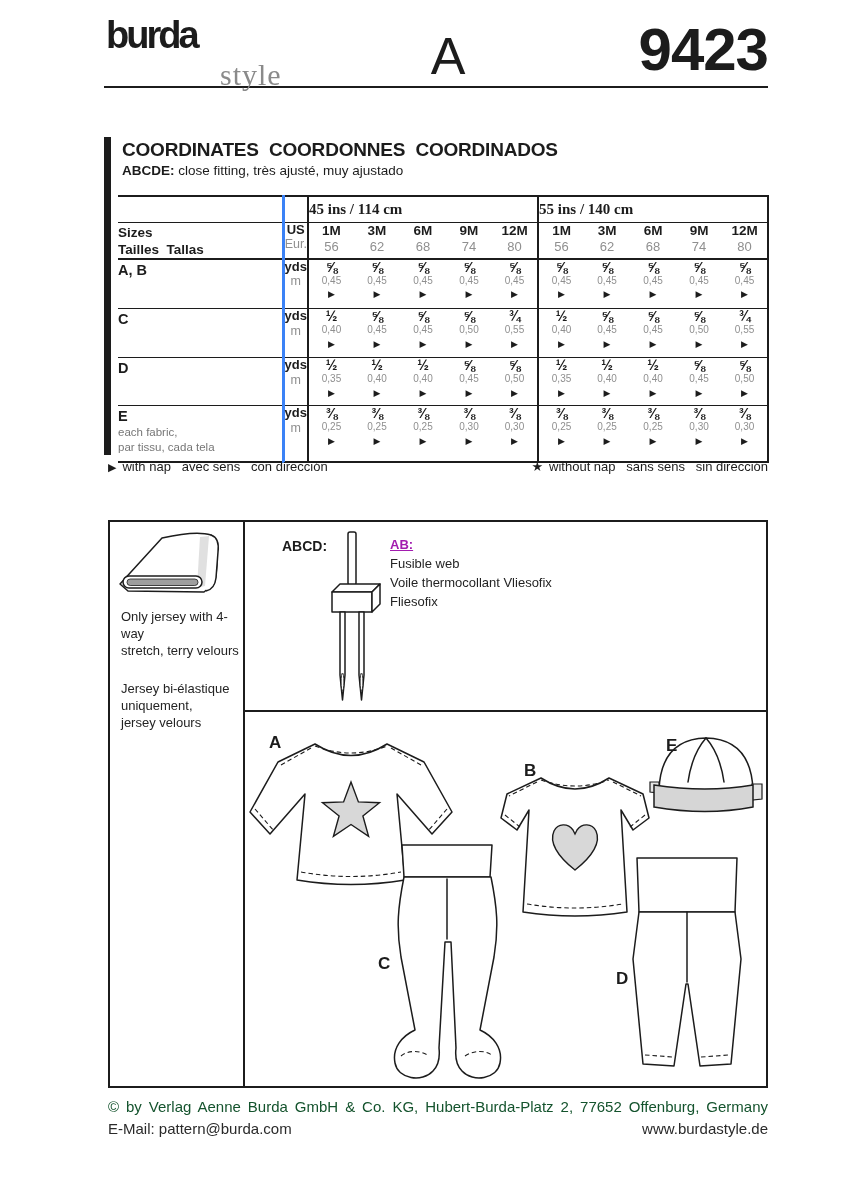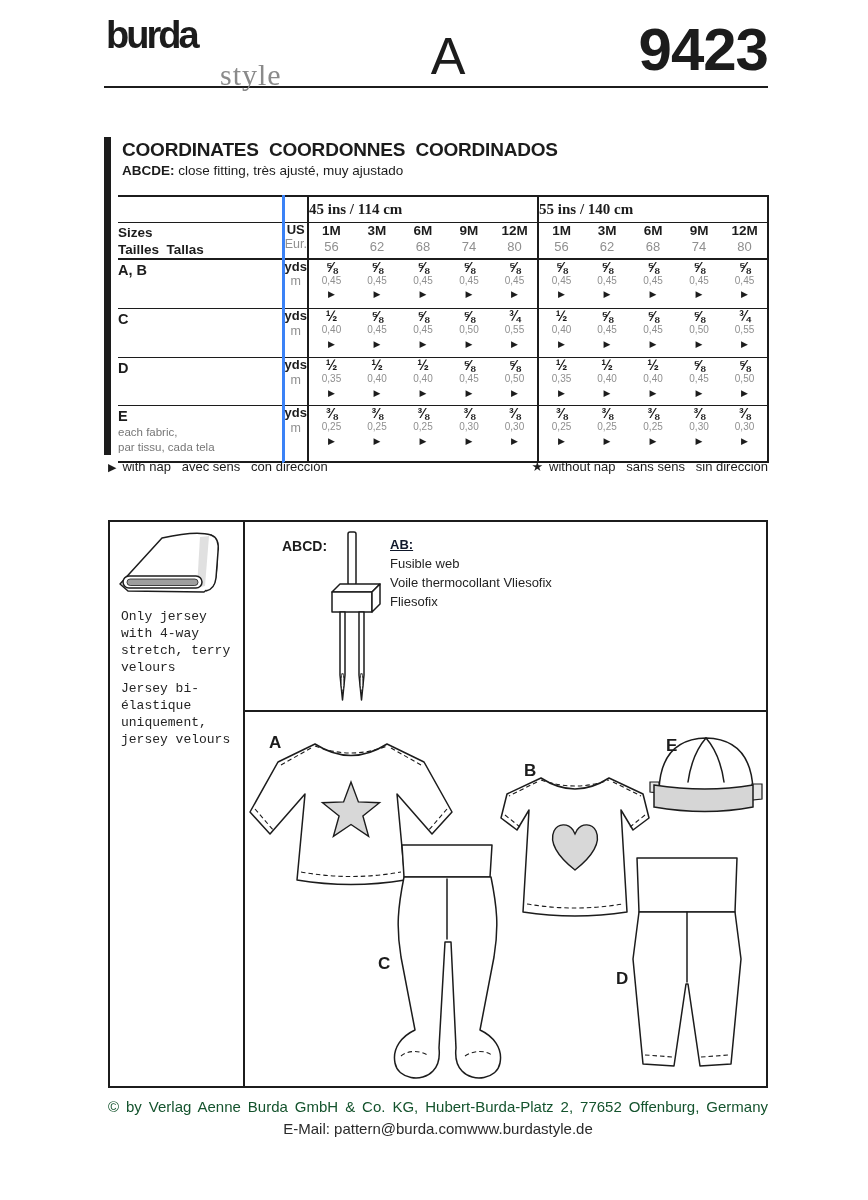--- a/index.html
+++ b/index.html
@@ -52,34 +52,34 @@
 
   
   .nap-legend{left:108px;top:459px;width:660px;display:flex;justify-content:space-between;font-size:13px;}
   .nap-legend .mark{font-size:11px;margin-right:6px;}
   .nap-legend .star{font-size:13px;margin-right:6px;}
   .nap-legend span.txt{white-space:pre;}
 
   
   .panel{left:108px;top:520px;width:656px;height:564px;border:2px solid #1c1c1c;}
   .panel-left{position:absolute;left:0;top:0;width:133px;height:564px;border-right:2px solid #1c1c1c;}
-  .fabric-note{position:absolute;left:11px;width:118px;font-size:13px;line-height:1.32;white-space:pre-line;color:#242424;font-family:Liberation Mono, monospace;}
+  .fabric-note{position:absolute;left:11px;width:118px;font-size:13px;line-height:1.32;white-space:pre-line;color:#242424;}
   .note1{top:86px;} .note2{top:158px;} .note3{top:252px;}
   .panel-divider{position:absolute;left:135px;top:188px;width:521px;height:2px;background:#1c1c1c;}
   .abcd-label{position:absolute;left:172px;top:16px;font-weight:bold;font-size:14px;}
   .ab-block{position:absolute;left:280px;top:14px;font-size:13px;line-height:1.45;color:#242424;}
-  .ab-block .hd{font-weight:bold;color:#0f172a;text-decoration:underline;}
+  .ab-block .hd{font-weight:bold;color:#a21caf;text-decoration:underline;}
   .scrap-block{position:absolute;left:428px;top:33px;font-size:13px;line-height:1.45;color:#242424;white-space:pre-line;}
   .needle-svg{position:absolute;left:210px;top:8px;}
   .fabric-svg{position:absolute;left:4px;top:6px;}
   .garments-svg{position:absolute;left:135px;top:190px;}
 
   
   .footer1{left:108px;top:1098px;width:660px;font-size:15px;color:#14532d;text-align:justify;text-align-last:justify;}
-  .footer2{left:108px;top:1120px;width:660px;display:flex;justify-content:center;font-size:15px;color:#2a2a2a;}
+  .footer2{left:108px;top:1120px;width:660px;display:flex;justify-content:space-between;font-size:15px;color:#2a2a2a;}
 
   svg .ln{fill:none;stroke:#1c1c1c;stroke-width:1.5;stroke-linejoin:round;stroke-linecap:round;}
   svg .lnw{fill:#ffffff;stroke:#1c1c1c;stroke-width:1.5;stroke-linejoin:round;}
   svg .dash{fill:none;stroke:#1c1c1c;stroke-width:1.1;stroke-dasharray:4.5 3;}
   svg .glabel{font-family:"Liberation Sans",sans-serif;font-weight:bold;font-size:17px;fill:#1c1c1c;}
 </style>
 </head>
 <body>
 
 <div class="abs header-rule"></div>

